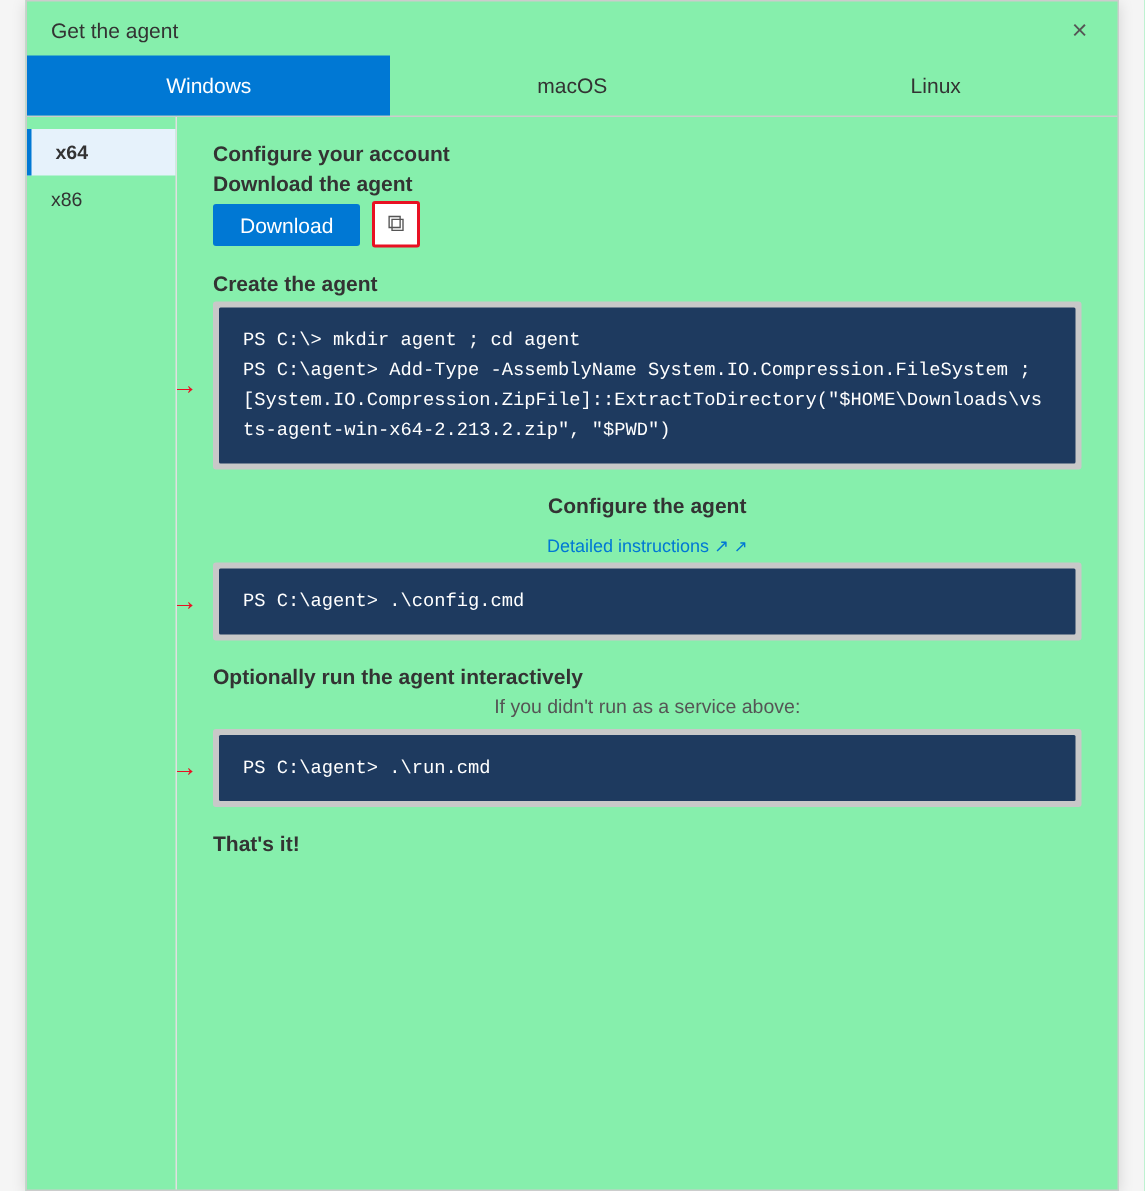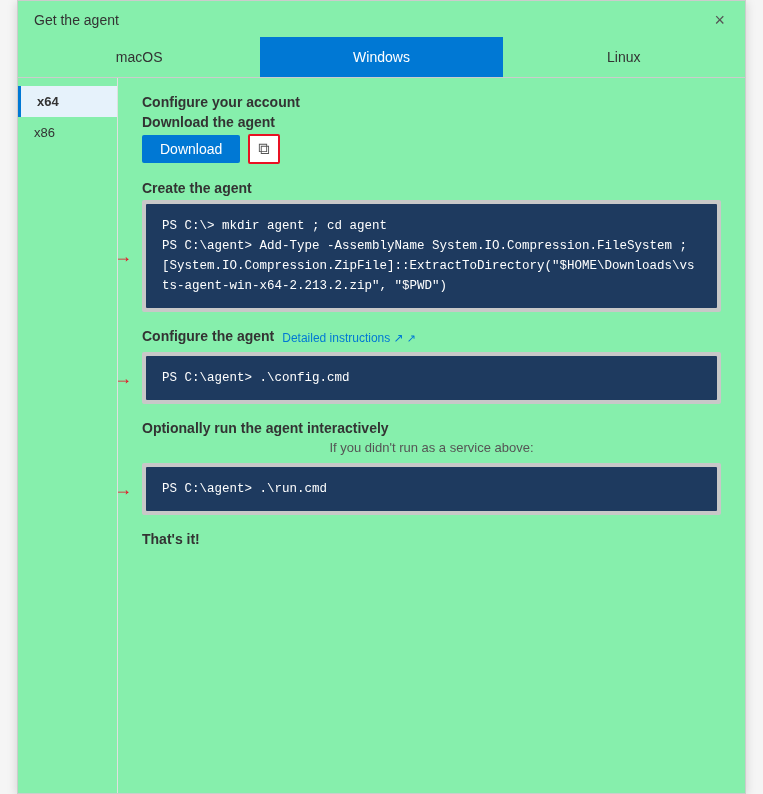--- a/index.html
+++ b/index.html
@@ -156,20 +156,21 @@
       line-height: 1.6;
       white-space: pre-wrap;
       word-break: break-all;
       border-radius: 1px;
     }
     .configure-heading-row {
       display: flex;
       align-items: center;
       gap: 8px;
       margin-bottom: 4px;
+      flex-direction: column;
     }
     .detailed-link {
       font-size: 12px;
       color: #0078d4;
       text-decoration: none;
       cursor: pointer;
     }
     .detailed-link::after {
       content: ' ↗';
       font-size: 11px;
@@ -191,22 +192,22 @@
 <body>
 
 <div class="dialog">
 
   <div class="dialog-header">
     <span class="dialog-title">Get the agent</span>
     <button class="close-btn">×</button>
   </div>
 
   <div class="tab-bar">
+    <button class="tab active">Windows</button>
     <button class="tab">macOS</button>
-    <button class="tab active">Windows</button>
     <button class="tab">Linux</button>
   </div>
 
   <div class="content-area">
 
     <div class="arch-sidebar">
       <div class="arch-item active">x64</div>
       <div class="arch-item">x86</div>
     </div>
 

